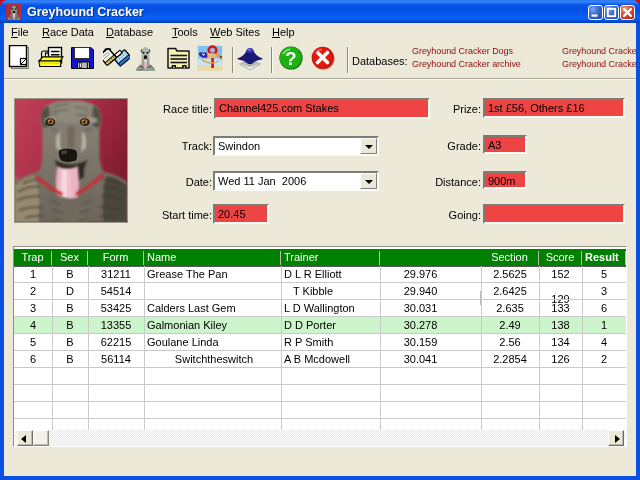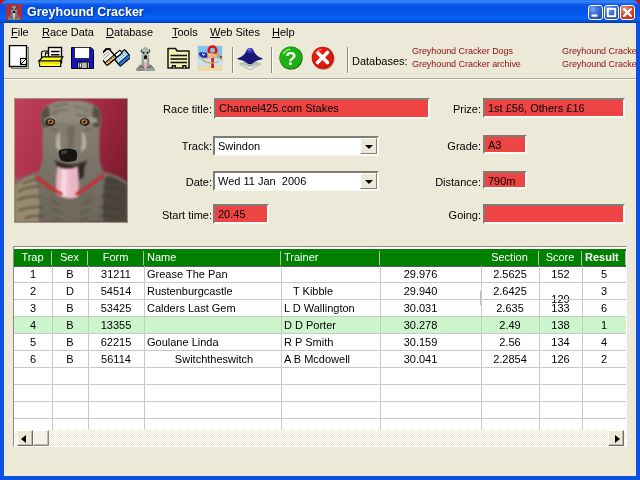--- a/index.html
+++ b/index.html
@@ -290,21 +290,21 @@
   </div>
 <div class="flabel" style="left:400px;top:140px;width:81px">Grade:</div>
 <div class="finput" style="left:483px;top:135px;width:44px;height:19px">A3</div>
 
 <div class="flabel" style="left:100px;top:176px;width:112px">Date:</div>
 <div class="combo" style="left:213px;top:171px;width:166px;height:20px">
     <span class="ctext">Wed 11 Jan&nbsp;&nbsp;2006</span>
     <span class="cbtn"></span>
   </div>
 <div class="flabel" style="left:400px;top:176px;width:81px">Distance:</div>
-<div class="finput" style="left:483px;top:171px;width:44px;height:18px">790m</div>
+<div class="finput" style="left:483px;top:171px;width:44px;height:18px">900m</div>
 
 <div class="flabel" style="left:100px;top:209px;width:112px">Start time:</div>
 <div class="finput" style="left:213px;top:204px;width:56px;height:20px">20.45</div>
 <div class="flabel" style="left:400px;top:209px;width:81px">Going:</div>
 <div class="finput" style="left:483px;top:204px;width:142px;height:20px"></div>
 
 <div id="grid">
  <div id="ghead">
   <div class="hc" style="left:0px;width:38px;">Trap</div>
   <div class="hc" style="left:38px;width:36px;">Sex</div>
@@ -315,31 +315,31 @@
   <div class="hc" style="left:467px;width:58px;">Section</div>
   <div class="hc" style="left:525px;width:43px;">Score</div>
   <div class="hc" style="left:568px;width:44px;text-align:left;padding-left:3px;font-weight:bold;">Result</div>
  </div>
  <div id="gbody">
   <div class="gr" style="top:19px;">
         <div class="gc" style="left:0px;width:38px;">1</div>
         <div class="gc" style="left:38px;width:36px;">B</div>
         <div class="gc" style="left:74px;width:56px;">31211</div>
         <div class="gc" style="left:130px;width:137px;text-align:left;padding-left:3px;">Grease The Pan</div>
+        <div class="gc" style="left:267px;width:99px;text-align:left;padding-left:3px;">D L R Elliott</div>
         <div class="gc" style="left:366px;width:101px;padding-right:20px;">29.976</div>
         <div class="gc" style="left:467px;width:58px;">2.5625</div>
         <div class="gc" style="left:525px;width:43px;">152</div>
         <div class="gc" style="left:568px;width:44px;">5</div>
         <div class="grline" style="top:16px"></div>
       </div>
   <div class="gr" style="top:36px;">
         <div class="gc" style="left:0px;width:38px;">2</div>
         <div class="gc" style="left:38px;width:36px;">D</div>
         <div class="gc" style="left:74px;width:56px;">54514</div>
-        <div class="gc" style="left:130px;width:137px;text-align:left;padding-left:3px;">Rustenburgcastle</div>
         <div class="gc" style="left:267px;width:99px;text-align:left;padding-left:12px;">T Kibble</div>
         <div class="gc" style="left:366px;width:101px;padding-right:20px;">29.940</div>
         <div class="gc" style="left:467px;width:58px;">2.6425</div>
         <div class="gc" style="left:525px;width:43px;margin-top:8px;">129</div>
         <div class="gc" style="left:568px;width:44px;">3</div>
         <div class="grline" style="top:16px"></div>
       </div>
   <div class="gr" style="top:53px;">
         <div class="gc" style="left:0px;width:38px;">3</div>
         <div class="gc" style="left:38px;width:36px;">B</div>
@@ -349,20 +349,21 @@
         <div class="gc" style="left:366px;width:101px;padding-right:20px;">30.031</div>
         <div class="gc" style="left:467px;width:58px;">2.635</div>
         <div class="gc" style="left:525px;width:43px;">133</div>
         <div class="gc" style="left:568px;width:44px;">6</div>
         <div class="grline" style="top:16px"></div>
       </div>
   <div class="gr" style="top:70px;background:#CCF5CC;">
         <div class="gc" style="left:0px;width:38px;">4</div>
         <div class="gc" style="left:38px;width:36px;">B</div>
         <div class="gc" style="left:74px;width:56px;">13355</div>
+        <div class="gc" style="left:130px;width:137px;text-align:left;padding-left:3px;">Galmonian Kiley</div>
         <div class="gc" style="left:267px;width:99px;text-align:left;padding-left:3px;">D D Porter</div>
         <div class="gc" style="left:366px;width:101px;padding-right:20px;">30.278</div>
         <div class="gc" style="left:467px;width:58px;">2.49</div>
         <div class="gc" style="left:525px;width:43px;">138</div>
         <div class="gc" style="left:568px;width:44px;">1</div>
         <div class="grline" style="top:16px"></div>
       </div>
   <div class="gr" style="top:87px;">
         <div class="gc" style="left:0px;width:38px;">5</div>
         <div class="gc" style="left:38px;width:36px;">B</div>

